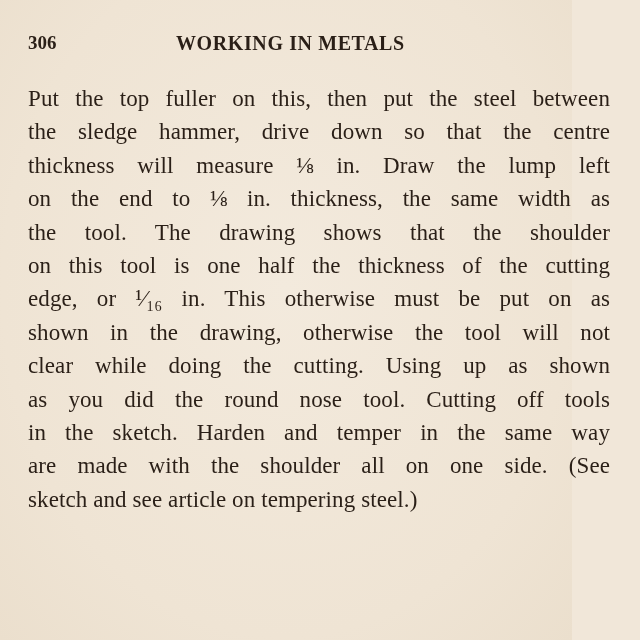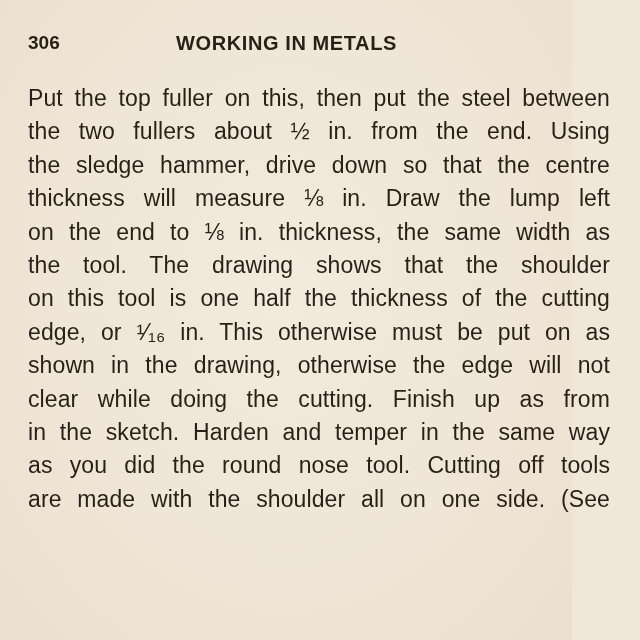--- a/index.html
+++ b/index.html
@@ -12,21 +12,21 @@
       overflow: hidden;
       background: #f1e7d9;
     }
     .page {
       position: relative;
       width: 572px;
       height: 640px;
       background:
         radial-gradient(ellipse at 50% 45%, #f3eadd 0%, #efe4d4 70%, #ebdfcd 100%);
       color: #2a1f17;
-      font-family: Liberation Sans, sans-serif;
+      font-family: Liberation Serif, serif;
     }
     .running-head {
       position: absolute;
       top: 32px;
       left: 28px;
       right: 32px;
       height: 24px;
     }
     .page-number {
       position: absolute;
@@ -69,26 +69,26 @@
 <body>
 
 <div class="page">
   <div class="running-head">
     <span class="page-number">306</span>
     <span class="book-title">WORKING IN METALS</span>
   </div>
 
   <div class="body-text">
     <span class="line">Put the top fuller on this, then put the steel between</span>
-    <span class="line">the two fullers about ½ in. from the end.  Using</span>
     <span class="line">the sledge hammer, drive down so that the centre</span>
     <span class="line">thickness will measure ⅛ in.  Draw the lump left</span>
     <span class="line">on the end to ⅛ in. thickness, the same width as</span>
     <span class="line">the tool.  The drawing shows that the shoulder</span>
     <span class="line">on this tool is one half the thickness of the cutting</span>
     <span class="line">edge, or ¹⁄₁₆ in.  This otherwise must be put on as</span>
-    <span class="line">shown in the drawing, otherwise the edge will not</span>
-    <span class="line">clear while doing the cutting.  Finish up as from</span>
+    <span class="line">shown in the drawing, otherwise the tool will not</span>
+    <span class="line">clear while doing the cutting.  Using up as shown</span>
+    <span class="line">as you did the round nose tool.  Cutting off tools</span>
     <span class="line">in the sketch.  Harden and temper in the same way</span>
-    <span class="line">as you did the round nose tool.  Cutting off tools</span>
     <span class="line">are made with the shoulder all on one side.  (See</span>
+    <span class="line last">sketch and see article on tempering steel.)</span>
   </div>
 </div>
 
 </body></html>

